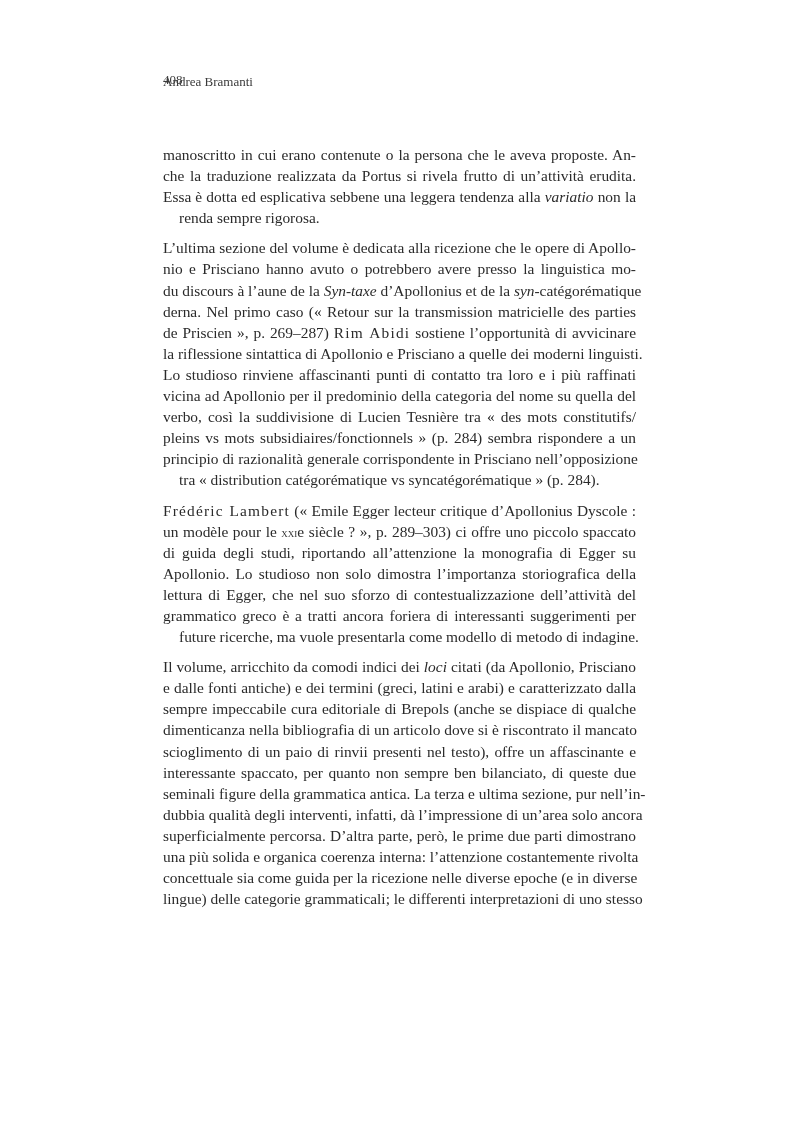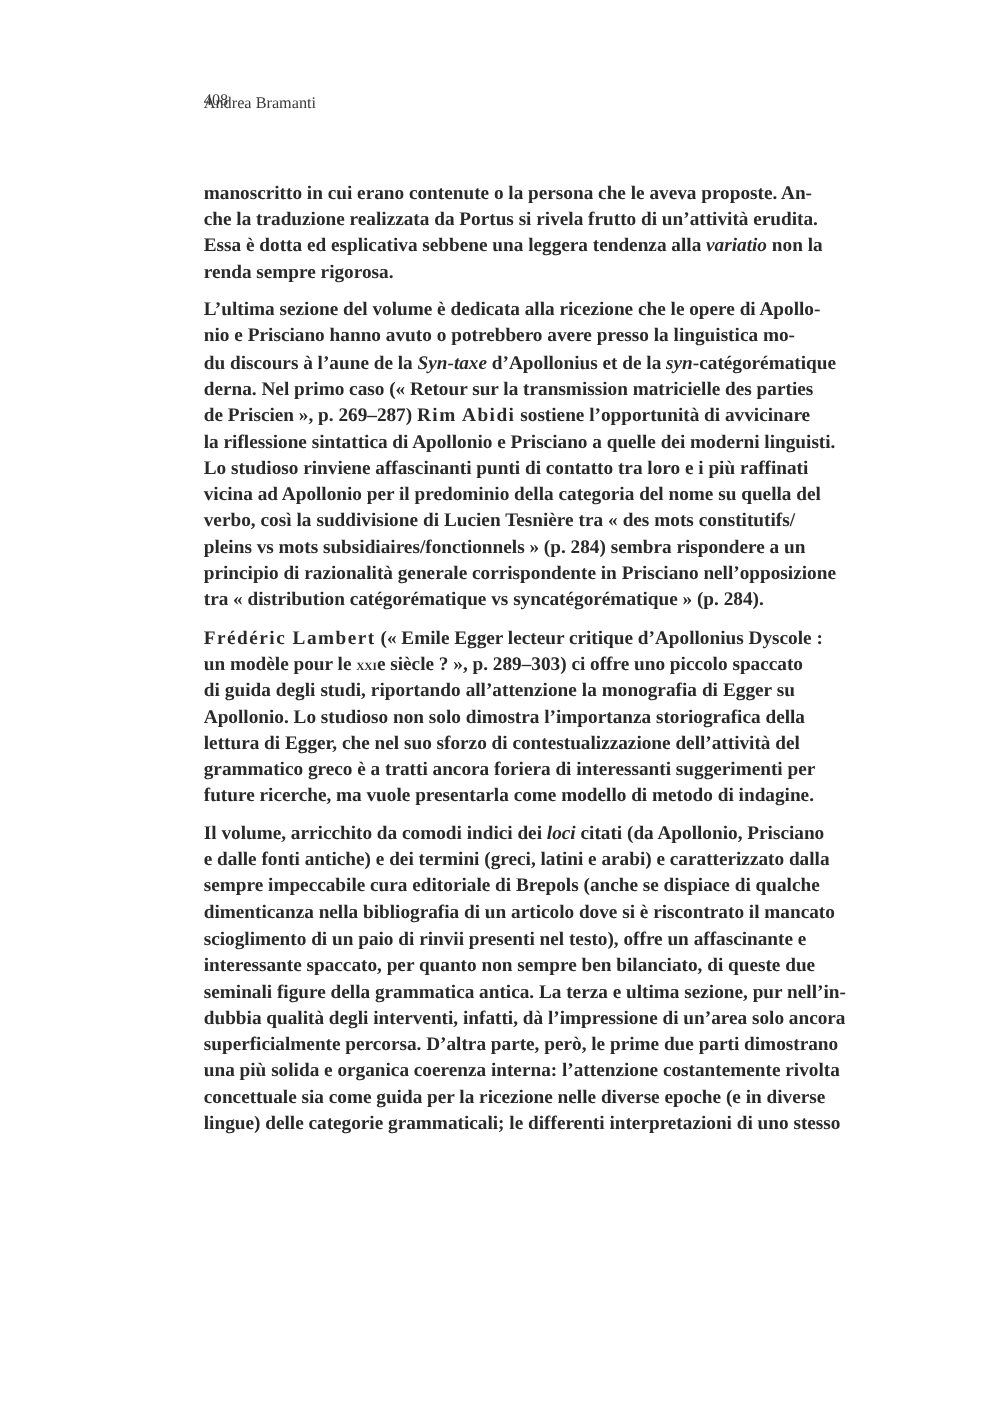--- a/index.html
+++ b/index.html
@@ -5,23 +5,23 @@
   html, body { margin: 0; padding: 0; background: #ffffff; }
   body { width: 799px; height: 1131px; position: relative; overflow: hidden; }
   .page { position: absolute; left: 0; top: 0; width: 634px; height: 1131px; background: #fff; }
   .header { position: absolute; top: 72px; left: 163px; width: 473px; height: 20px;
     font-family: "Liberation Serif", "DejaVu Serif", serif; font-size: 13px; color: #3a3a3a; }
   .page-number { position: absolute; left: 0; top: 0; }
   .running-head { position: absolute; left: 0; right: 16px; top: 2px; text-align: left; }
   .body { position: absolute; top: 144px; left: 163px; width: 473px;
     font-family: "Liberation Serif", "DejaVu Serif", serif; font-size: 15.4px; line-height: 21.1px;
     color: #2a2a2a; text-align: justify; hyphens: manual; }
-  .body p { margin: 0 0 9px 0; font-weight: bold; }
+  .body p { margin: 0 0 9px 0; }
   .line { display: block; text-align: justify; text-align-last: justify; white-space: nowrap; height: 21.1px; }
-  .line.last { text-align-last: left; }
+  .line.last { text-align-last: left; margin-left: 16px; }
   .spaced { letter-spacing: 1.2px; }
   .smallcaps { font-variant: small-caps; font-size: 13px; }
   em { font-style: italic; }
 </style>
 </head>
 <body>
 
 <div class="page">
   <div class="header">
     <span class="page-number">408</span>

